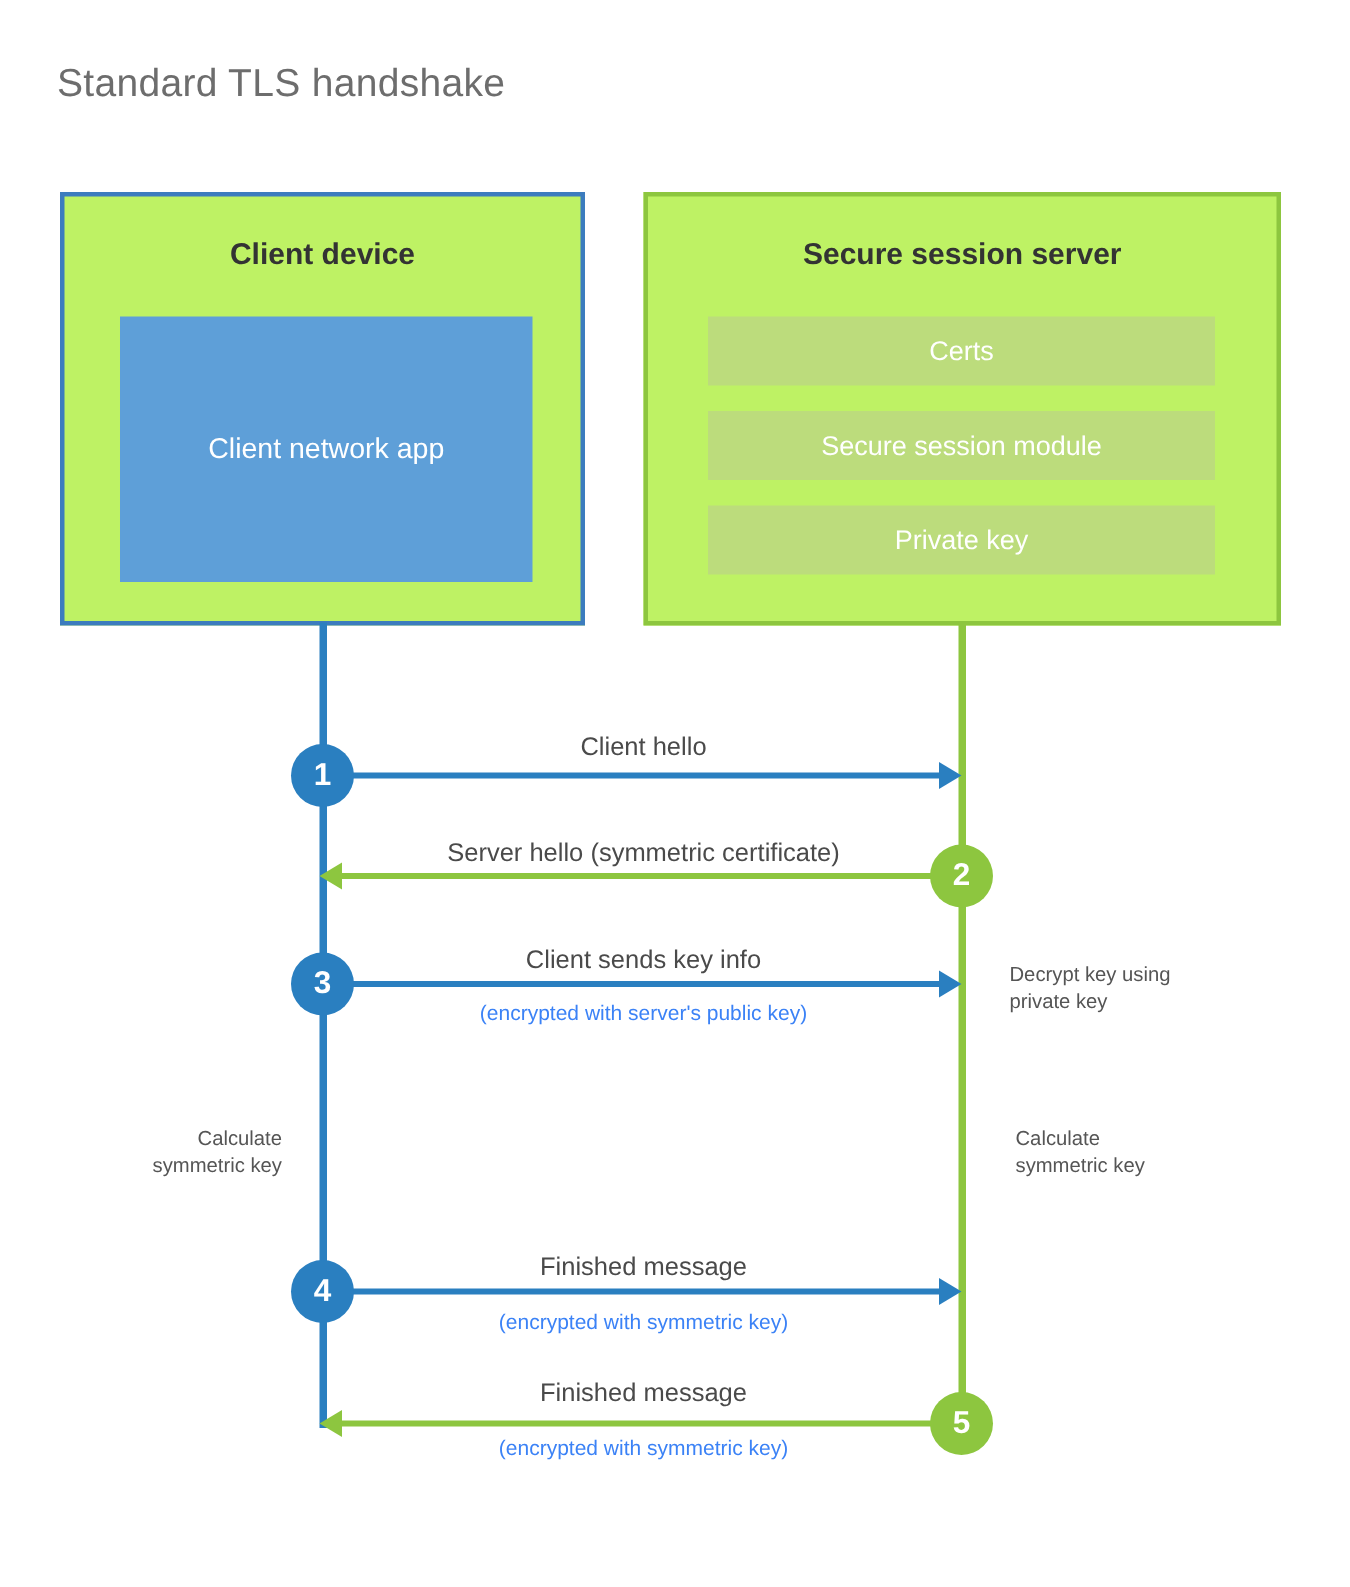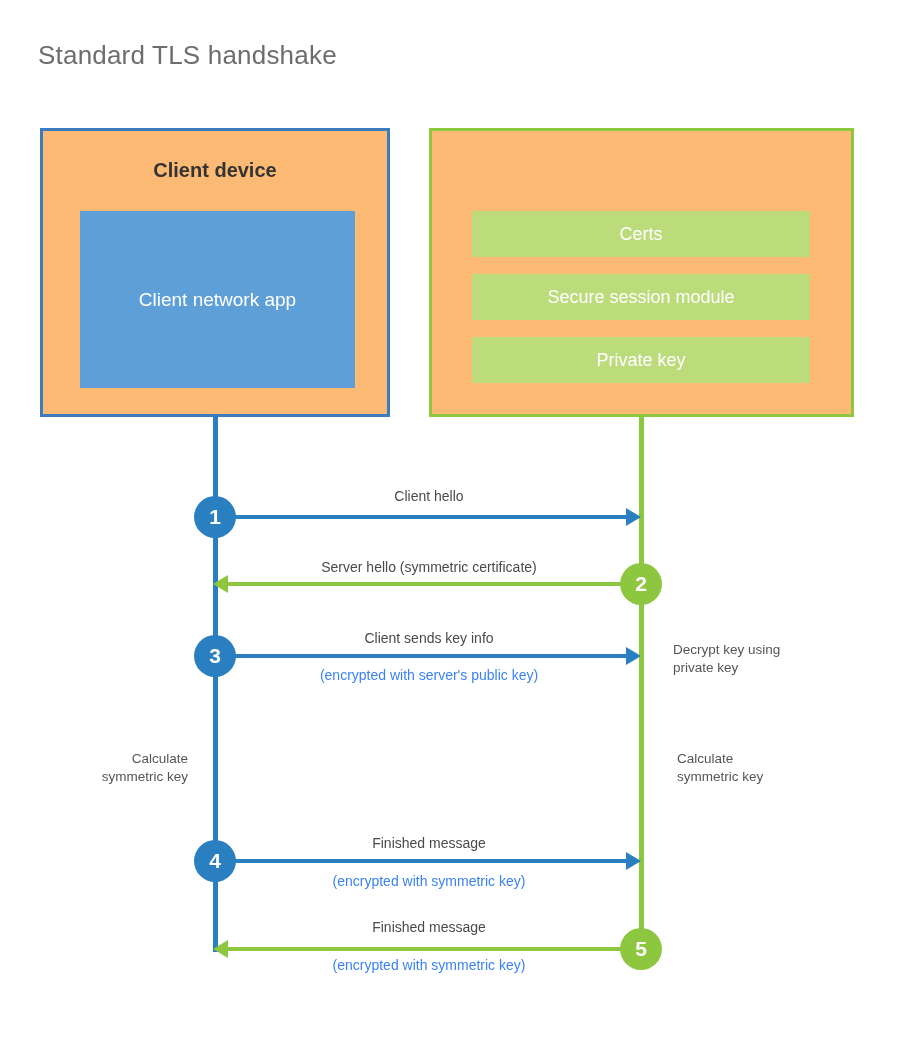--- a/index.html
+++ b/index.html
@@ -29,21 +29,21 @@
     font-weight: 400;
     color: #6d6d6d;
     letter-spacing: 0.2px;
     white-space: nowrap;
   }
 
   
   .endpoint-box {
     position: absolute;
     box-sizing: border-box;
-    background: #fdba74;
+    background: #bef264;
   }
   #client-box {
     left: 40px;
     top: 118px;
     width: 350px;
     height: 289px;
     border: 3px solid #3c7cbe;
   }
   #server-box {
     left: 429px;
@@ -146,21 +146,21 @@
     align-items: center;
     justify-content: center;
   }
   .step-circle.blue { background: #2a7fc0; }
   .step-circle.green { background: #8dc63f; }
 
   
   .msg-label {
     position: absolute;
     text-align: center;
-    font-size: 14px;
+    font-size: 17px;
     color: #4a4a4a;
     white-space: nowrap;
   }
   .msg-sublabel {
     position: absolute;
     text-align: center;
     font-size: 14px;
     color: #3b82f6;
     white-space: nowrap;
   }
@@ -179,20 +179,21 @@
 <div id="diagram-root">
 
   <div class="page-title">Standard TLS handshake</div>
 
   <div class="endpoint-box" id="client-box">
     <div class="endpoint-title">Client device</div>
     <div class="client-app-block">Client network app</div>
   </div>
 
   <div class="endpoint-box" id="server-box">
+    <div class="endpoint-title">Secure session server</div>
     <div class="server-module-list">
       <div class="server-module">Certs</div>
       <div class="server-module">Secure session module</div>
       <div class="server-module">Private key</div>
     </div>
   </div>
 
   <div class="lifeline" id="client-lifeline"></div>
   <div class="lifeline" id="server-lifeline"></div>
 

